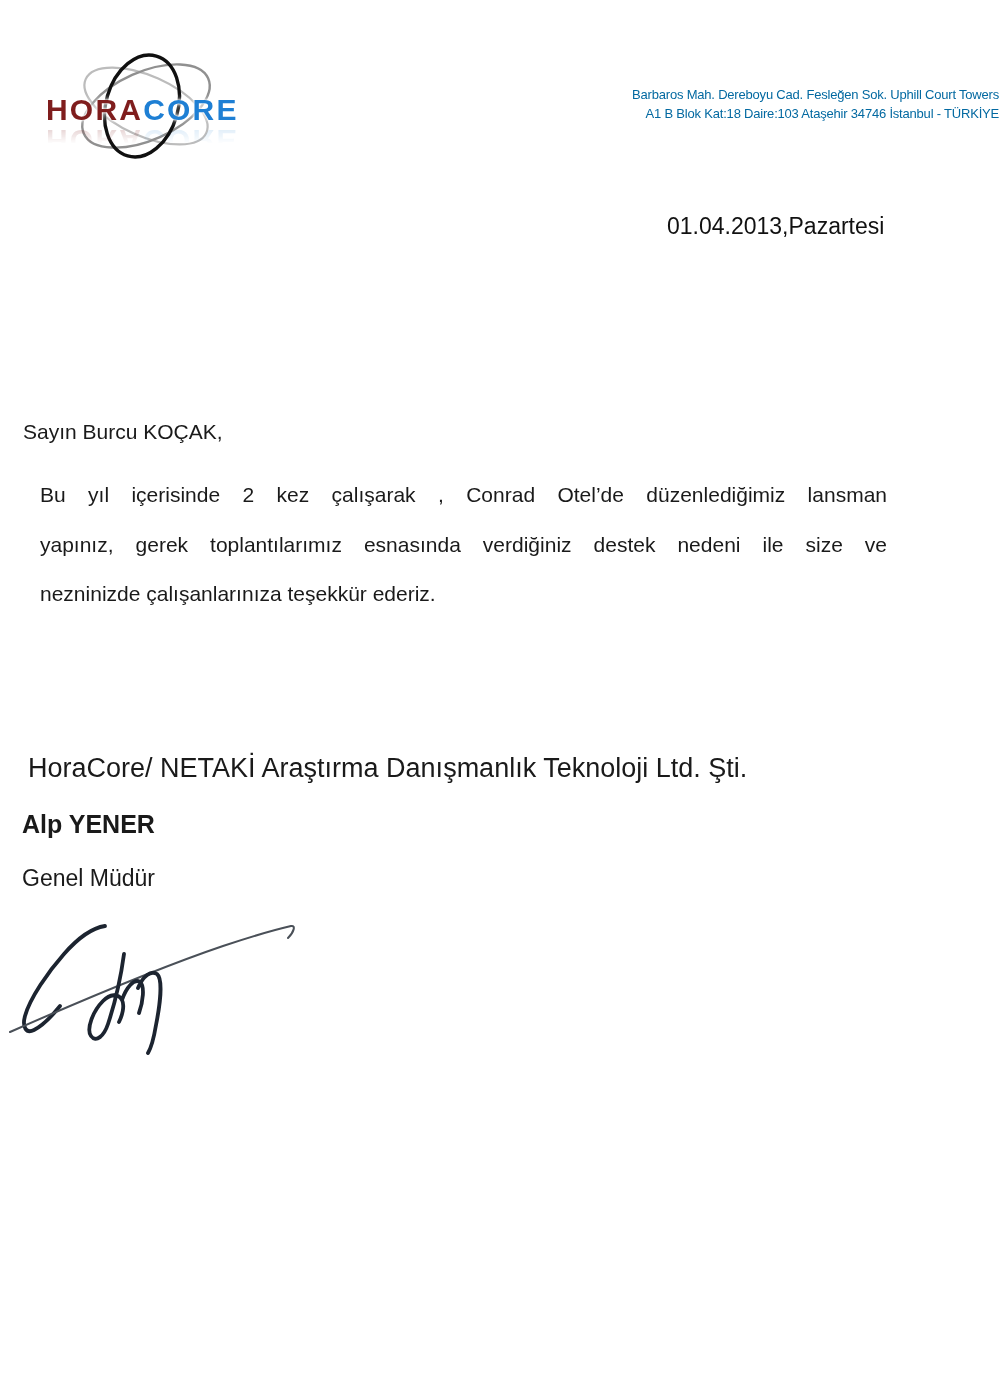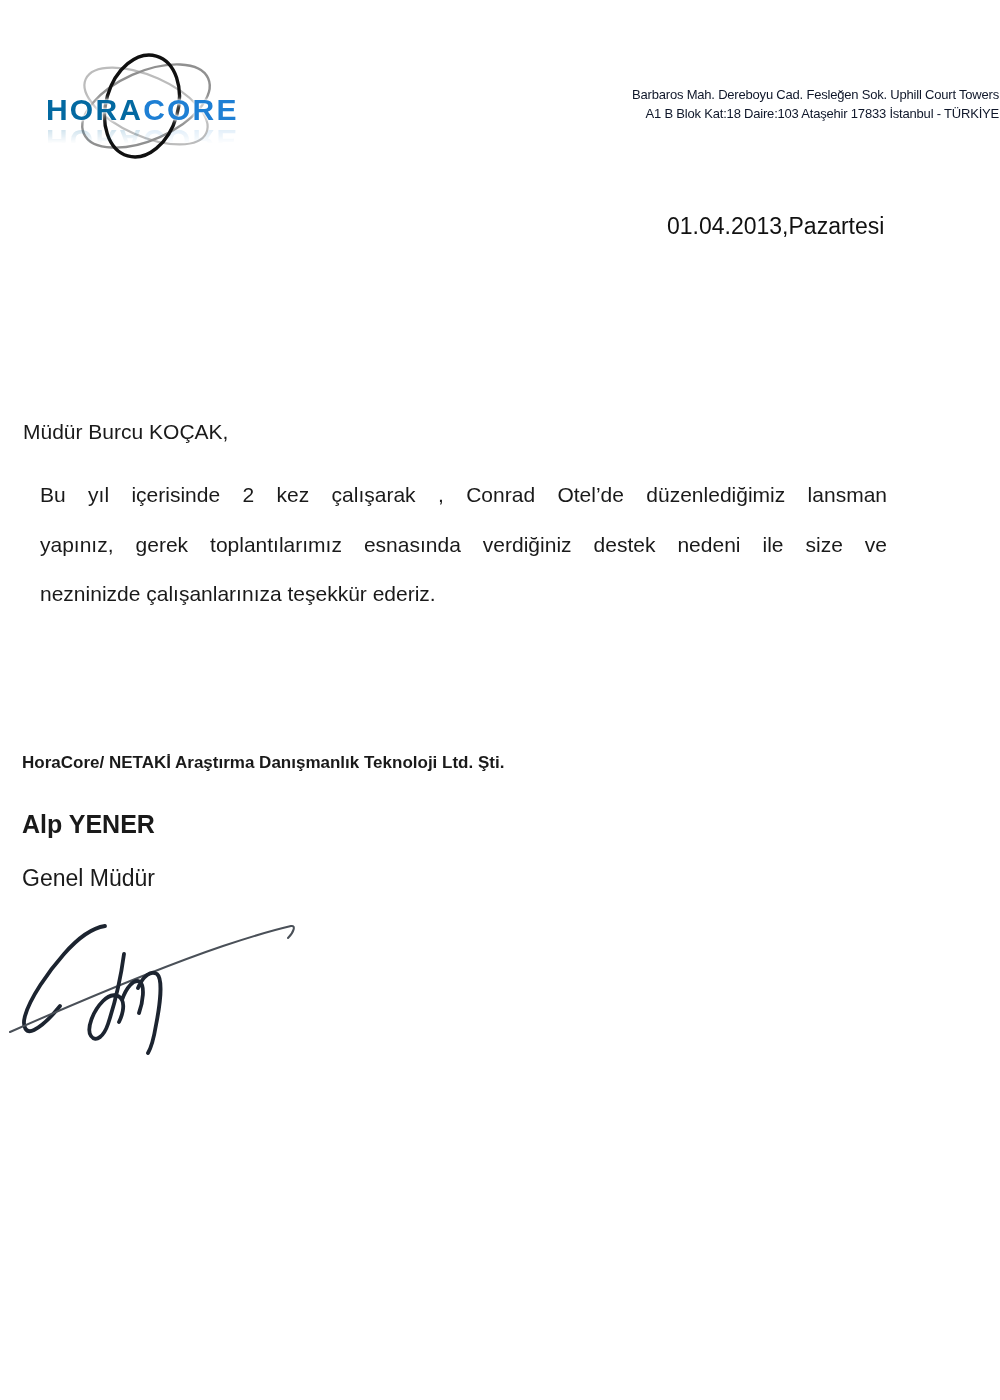--- a/index.html
+++ b/index.html
@@ -11,45 +11,45 @@
 
   
   .logo { position:absolute; left:30px; top:40px; width:280px; height:140px; }
   .logo-orbits { position:absolute; left:0; top:0; width:280px; height:140px; }
   .logo-wordmark {
     position:absolute; left:16px; top:53px; width:248px;
     font-weight:700; font-size:30px; letter-spacing:2.2px; line-height:1.1;
     white-space:nowrap;
     text-shadow:0 0 6px #fff, 0 0 3px #fff, 0 0 2px #fff;
   }
-  .logo-word-black { color:#0369a1; }
+  .logo-word-black { color:#7f1d1d; }
   .logo-word-blue  { color:#1e7fd4; }
   .logo-mirror {
     position:absolute; left:16px; top:84px; width:248px;
     font-weight:700; font-size:30px; letter-spacing:2.2px; line-height:1.1;
     white-space:nowrap;
     transform:scaleY(-1); opacity:.28; color:#555;
     -webkit-mask-image:linear-gradient(to top, rgba(0,0,0,.9) 0%, transparent 60%);
             mask-image:linear-gradient(to top, rgba(0,0,0,.9) 0%, transparent 60%);
   }
   .logo-mirror .logo-word-blue { color:#5ea4dd; }
 
   .address {
     position:absolute; right:1px; top:85px; text-align:right;
-    font-size:13px; line-height:19px; color:#0f172a; letter-spacing:-0.2px;
+    font-size:13px; line-height:19px; color:#0369a1; letter-spacing:-0.2px;
   }
 
   
   .date { position:absolute; left:667px; top:213px; font-size:23px; color:#111; }
   .salutation { position:absolute; left:23px; top:420px; font-size:21px; }
   .body-text { position:absolute; left:23px; top:470px; width:864px; font-size:21px; }
   .body-text .line { line-height:49.5px; text-align:justify; text-align-last:justify;margin-left:17px; }
   .body-text .line.last { text-align-last:left; }
 
-  .sig-company { position:absolute; left:22px; top:753px; font-size:17px;font-weight:bold; }
+  .sig-company { position:absolute; left:28px; top:753px; font-size:27px; }
   .sig-name    { position:absolute; left:22px; top:810px; font-size:25px;font-weight:bold; }
   .sig-title   { position:absolute; left:22px; top:865px; font-size:23px; }
 
   .signature { position:absolute; left:8px; top:910px; width:300px; height:150px; }
 </style>
 </head>
 <body>
 
 <div class="page">
 
@@ -64,27 +64,27 @@
       <div class="logo-wordmark">
         <span class="logo-word-black">HORA</span><span class="logo-word-blue">CORE</span>
       </div>
       <div class="logo-mirror" aria-hidden="true">
         <span class="logo-word-black">HORA</span><span class="logo-word-blue">CORE</span>
       </div>
     </div>
 
     <div class="address">
       <div class="address-line">Barbaros Mah. Dereboyu Cad. Fesleğen Sok. Uphill Court Towers</div>
-      <div class="address-line">A1 B Blok Kat:18 Daire:103 Ataşehir 17833 İstanbul - TÜRKİYE</div>
+      <div class="address-line">A1 B Blok Kat:18 Daire:103 Ataşehir 34746 İstanbul - TÜRKİYE</div>
     </div>
   </header>
 
   <div class="date">01.04.2013,Pazartesi</div>
 
-  <div class="salutation">Müdür Burcu KOÇAK,</div>
+  <div class="salutation">Sayın Burcu KOÇAK,</div>
 
   <div class="body-text">
     <div class="line">Bu yıl içerisinde 2 kez çalışarak , Conrad Otel’de düzenlediğimiz lansman</div>
     <div class="line">yapınız, gerek toplantılarımız esnasında verdiğiniz destek nedeni ile size ve</div>
     <div class="line last">nezninizde çalışanlarınıza teşekkür ederiz.</div>
   </div>
 
   <div class="sig-company">HoraCore/ NETAKİ Araştırma Danışmanlık Teknoloji Ltd. Şti.</div>
   <div class="sig-name">Alp YENER</div>
   <div class="sig-title">Genel Müdür</div>

